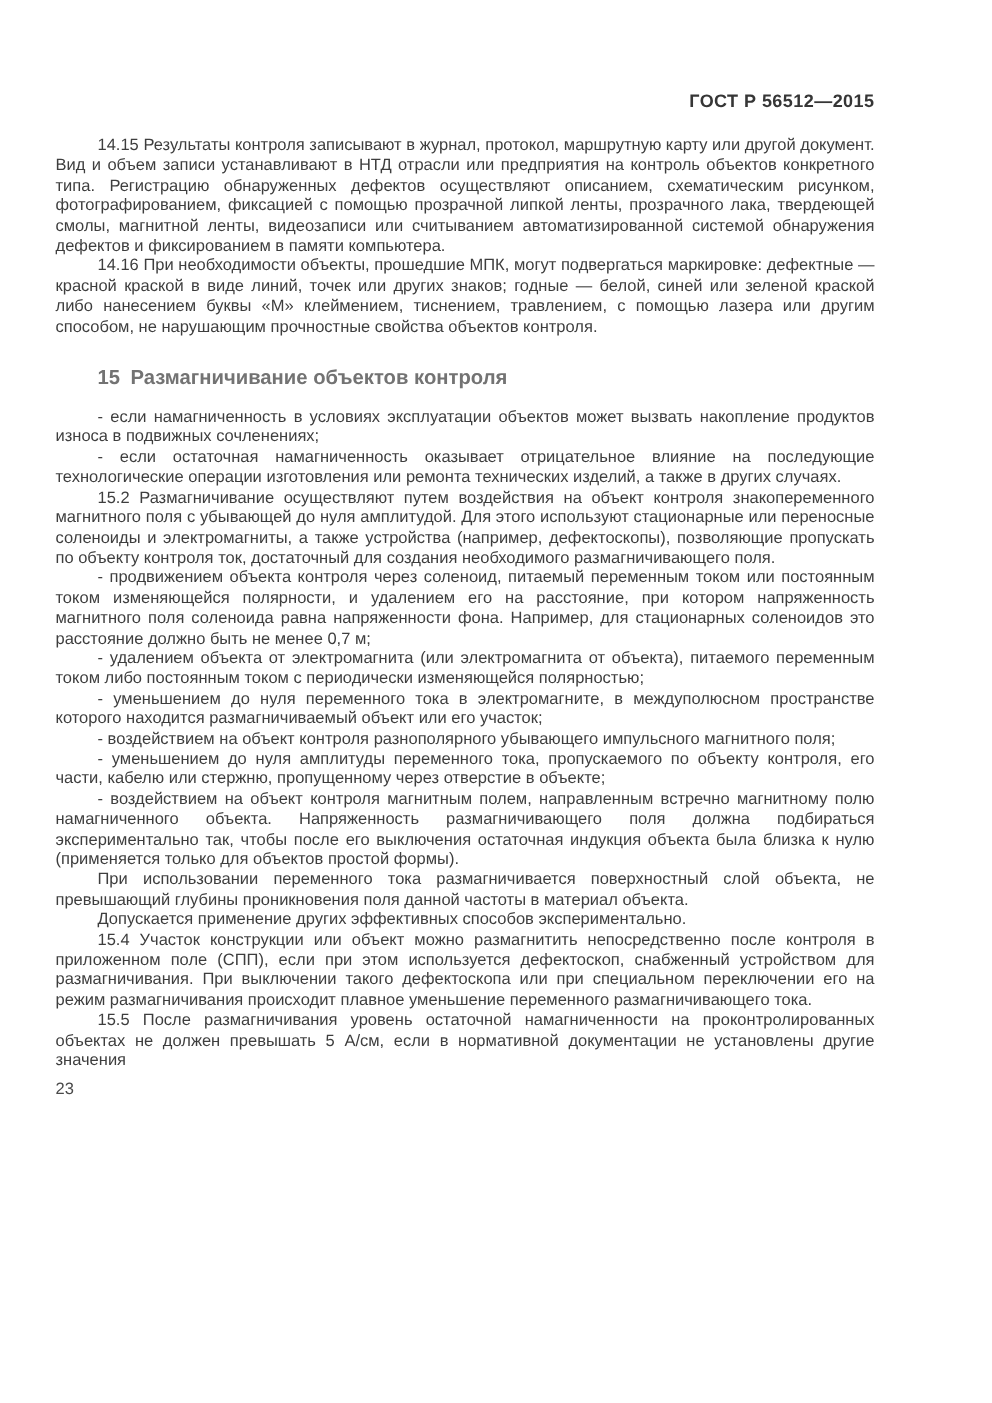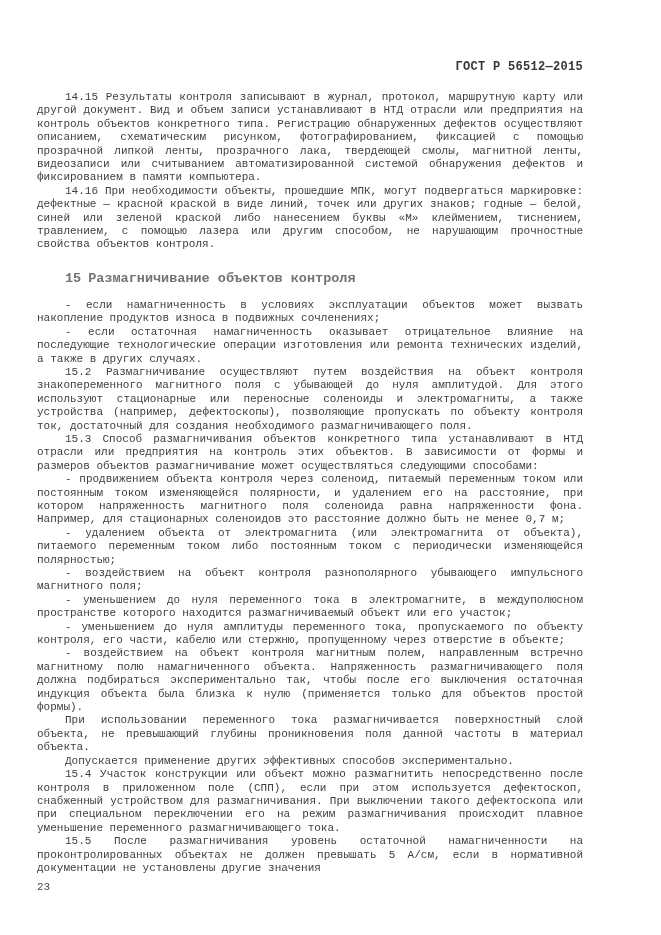--- a/index.html
+++ b/index.html
@@ -8,21 +8,21 @@
     background: #ffffff;
   }
   .page {
     position: relative;
     width: 661px;
     height: 935px;
     background: #ffffff;
     box-sizing: border-box;
     padding: 60px 78px 10px 37px;
     overflow: hidden;
-    font-family: Liberation Mono, monospace;
+    font-family: Liberation Sans, sans-serif;
     color: #3e3e3e;
   }
   .running-header {
     text-align: right;
     font-size: 12px;
     font-weight: bold;
     color: #363636;
     letter-spacing: 0.3px;
     line-height: 14px;
     margin-bottom: 17px;
@@ -69,25 +69,24 @@
     <p>14.15 Результаты контроля записывают в журнал, протокол, маршрутную карту или другой документ. Вид и объем записи устанавливают в НТД отрасли или предприятия на контроль объектов конкретного типа. Регистрацию обнаруженных дефектов осуществляют описанием, схематическим рисунком, фотографированием, фиксацией с помощью прозрачной липкой ленты, прозрачного лака, твердеющей смолы, магнитной ленты, видеозаписи или считыванием автоматизированной системой обнаружения дефектов и фиксированием в памяти компьютера.</p>
     <p>14.16 При необходимости объекты, прошедшие МПК, могут подвергаться маркировке: дефектные — красной краской в виде линий, точек или других знаков; годные — белой, синей или зеленой краской либо нанесением буквы «М» клеймением, тиснением, травлением, с помощью лазера или другим способом, не нарушающим прочностные свойства объектов контроля.</p>
 
     <h2>
       <span class="sec-num">15</span><span>Размагничивание объектов контроля</span>
     </h2>
 
     <p>- если намагниченность в условиях эксплуатации объектов может вызвать накопление продуктов износа в подвижных сочленениях;</p>
     <p>- если остаточная намагниченность оказывает отрицательное влияние на последующие технологические операции изготовления или ремонта технических изделий, а также в других случаях.</p>
     <p>15.2 Размагничивание осуществляют путем воздействия на объект контроля знакопеременного магнитного поля с убывающей до нуля амплитудой. Для этого используют стационарные или переносные соленоиды и электромагниты, а также устройства (например, дефектоскопы), позволяющие пропускать по объекту контроля ток, достаточный для создания необходимого размагничивающего поля.</p>
-    <p>15.3 Способ размагничивания объектов конкретного типа устанавливают в НТД отрасли или предприятия на контроль этих объектов. В зависимости от формы и размеров объектов размагничивание может осуществляться следующими способами:</p>
     <p>- продвижением объекта контроля через соленоид, питаемый переменным током или постоянным током изменяющейся полярности, и удалением его на расстояние, при котором напряженность магнитного поля соленоида равна напряженности фона. Например, для стационарных соленоидов это расстояние должно быть не менее 0,7 м;</p>
     <p>- удалением объекта от электромагнита (или электромагнита от объекта), питаемого переменным током либо постоянным током с периодически изменяющейся полярностью;</p>
+    <p>- уменьшением до нуля переменного тока в электромагните, в междуполюсном пространстве которого находится размагничиваемый объект или его участок;</p>
     <p>- воздействием на объект контроля разнополярного убывающего импульсного магнитного поля;</p>
-    <p>- уменьшением до нуля переменного тока в электромагните, в междуполюсном пространстве которого находится размагничиваемый объект или его участок;</p>
     <p>- уменьшением до нуля амплитуды переменного тока, пропускаемого по объекту контроля, его части, кабелю или стержню, пропущенному через отверстие в объекте;</p>
     <p>- воздействием на объект контроля магнитным полем, направленным встречно магнитному полю намагниченного объекта. Напряженность размагничивающего поля должна подбираться экспериментально так, чтобы после его выключения остаточная индукция объекта была близка к нулю (применяется только для объектов простой формы).</p>
     <p>При использовании переменного тока размагничивается поверхностный слой объекта, не превышающий глубины проникновения поля данной частоты в материал объекта.</p>
     <p>Допускается применение других эффективных способов экспериментально.</p>
     <p>15.4 Участок конструкции или объект можно размагнитить непосредственно после контроля в приложенном поле (СПП), если при этом используется дефектоскоп, снабженный устройством для размагничивания. При выключении такого дефектоскопа или при специальном переключении его на режим размагничивания происходит плавное уменьшение переменного размагничивающего тока.</p>
     <p>15.5 После размагничивания уровень остаточной намагниченности на проконтролированных объектах не должен превышать 5 А/см, если в нормативной документации не установлены другие значения</p>
 
     <div class="page-number">23</div>
 
   </div>

